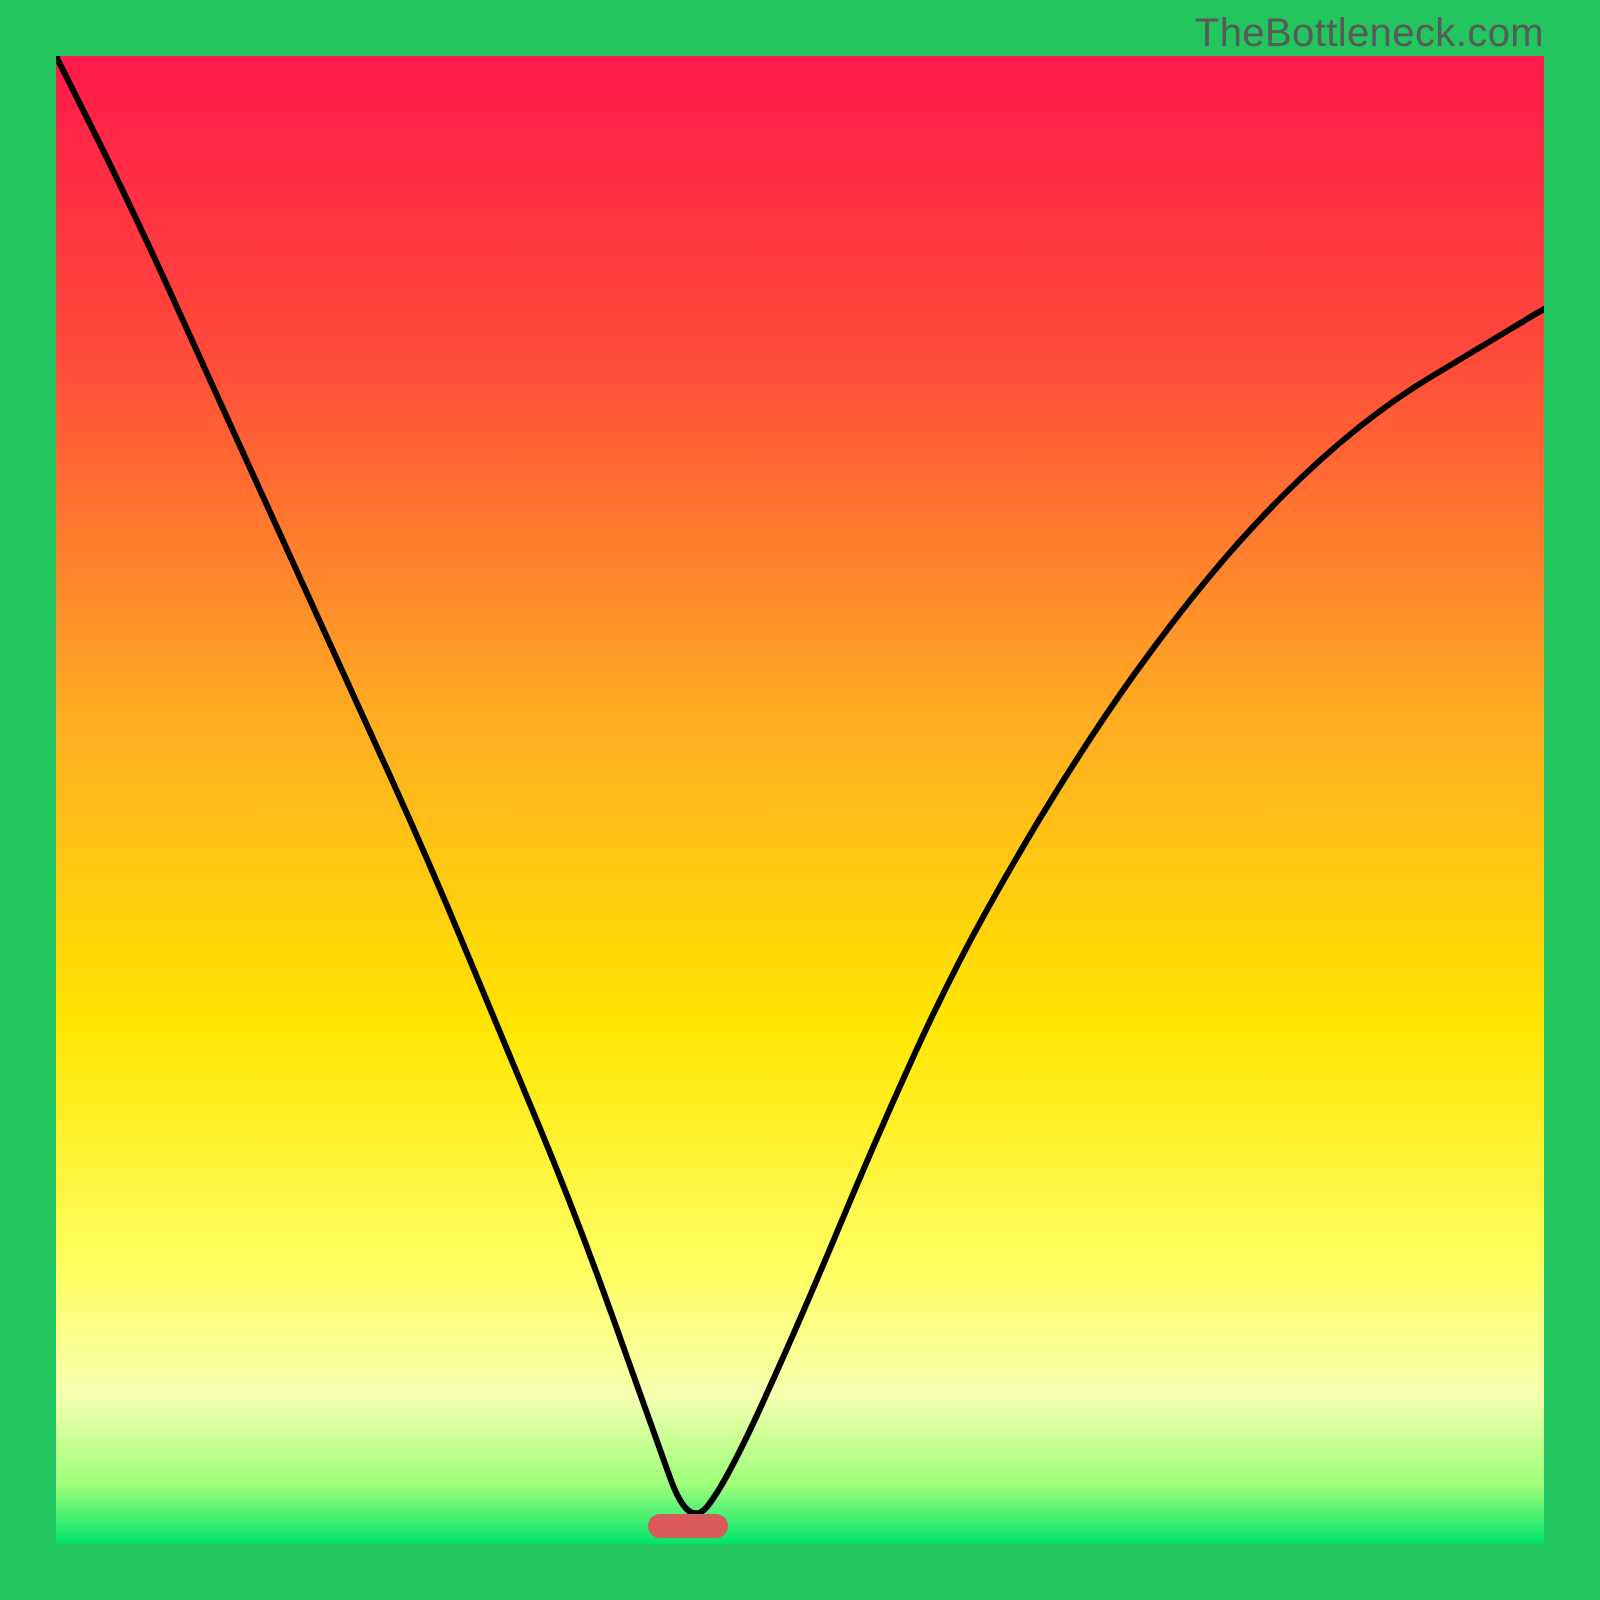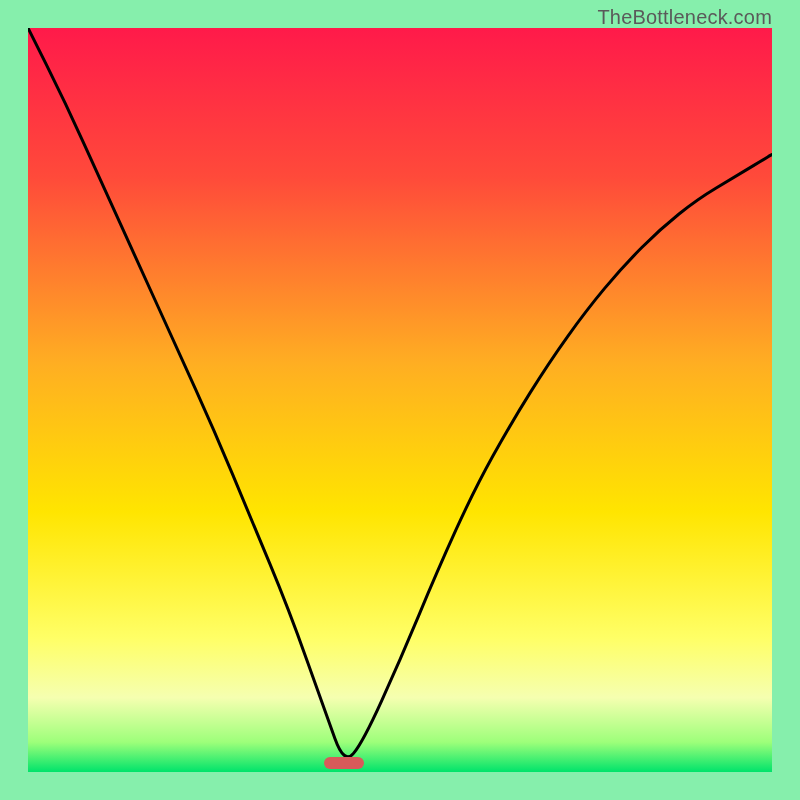--- a/index.html
+++ b/index.html
@@ -6,21 +6,21 @@
   body {
     width: 800px;
     height: 800px;
     background: #000;
     position: relative;
     font-family: Arial, Helvetica, sans-serif;
   }
   .frame {
     position: absolute;
     inset: 0;
-    background: #86efac;
+    background: #22c55e;
   }
   .plot-area {
     position: absolute;
     left: 28px;
     top: 28px;
     width: 744px;
     height: 744px;
     overflow: hidden;
   }
   .gradient {

